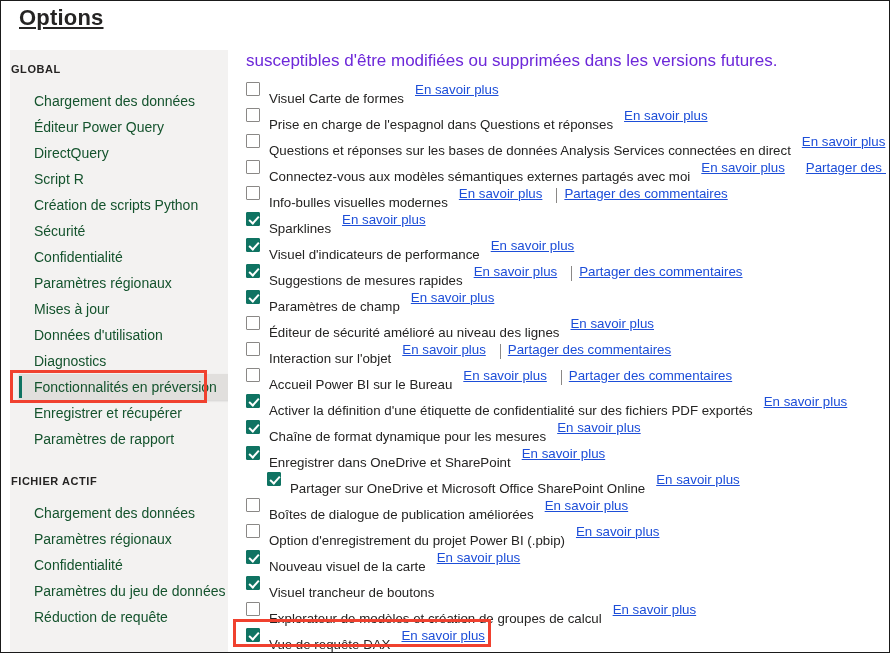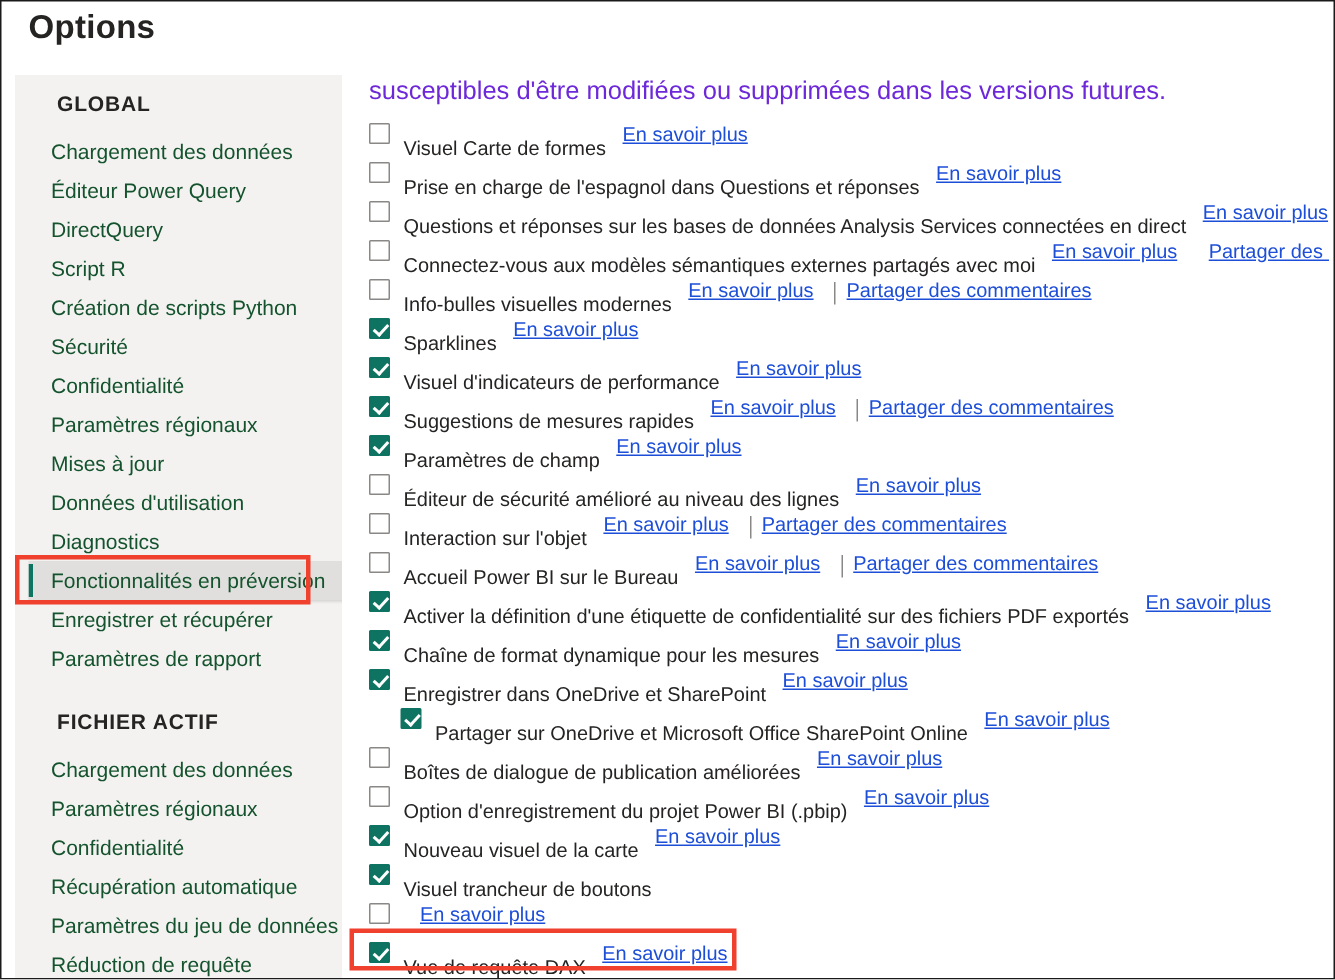--- a/index.html
+++ b/index.html
@@ -19,36 +19,37 @@
   }
 
   
   .page-title {
     position: absolute;
     left: 18px; top: 4px;
     font-size: 22px;
     font-weight: 600;
     color: #252423;
     letter-spacing: .2px;
+    text-decoration: underline;
   }
 
   
   .sidebar {
     position: absolute;
     left: 9px; top: 49px;
     width: 218px; height: 604px;
     background: #f3f2f1;
     overflow: hidden;
   }
   .nav-group-title {
-    font-size: 14px;
+    font-size: 11px;
     font-weight: 700;
     color: #252423;
     letter-spacing: .55px;
-    padding: 0 0 0 28px;
+    padding: 0 0 0 1px;
     height: 22px;
     line-height: 22px;
   }
   .nav-item {
     position: relative;
     height: 26px;
     line-height: 26px;
     padding-left: 24px;
     font-size: 14px;
     color: #14532d;
@@ -184,21 +185,20 @@
         <div class="nav-item"><span>Diagnostics</span></div>
         <div class="nav-item selected"><span class="accent"></span><span>Fonctionnalités en préversion</span></div>
         <div class="nav-item"><span>Enregistrer et récupérer</span></div>
         <div class="nav-item"><span>Paramètres de rapport</span></div>
         <div class="spacer-lg"></div>
         <div class="nav-group-title">FICHIER ACTIF</div>
         <div class="spacer-sm"></div>
         <div class="nav-item"><span>Chargement des données</span></div>
         <div class="nav-item"><span>Paramètres régionaux</span></div>
         <div class="nav-item"><span>Confidentialité</span></div>
-        <div class="nav-item"><span>Récupération automatique</span></div>
         <div class="nav-item"><span>Paramètres du jeu de données p...</span></div>
         <div class="nav-item"><span>Réduction de requête</span></div>
       </div>
   </div>
 
   <div class="hl-sidebar"></div>
 
   <div class="content">
     <div class="intro-text">susceptibles d'être modifiées ou supprimées dans les versions futures.</div>
     <div id="opts-root">
@@ -306,20 +306,21 @@
           <span class="cb checked"></span>
           <span class="opt-label">Nouveau visuel de la carte</span>
           <span class="link">En savoir plus</span>
         </div>
         <div class="opt-row">
           <span class="cb checked"></span>
           <span class="opt-label">Visuel trancheur de boutons</span>
         </div>
         <div class="opt-row">
           <span class="cb"></span>
+          <span class="opt-label">Explorateur de modèles et création de groupes de calcul</span>
           <span class="link">En savoir plus</span>
         </div>
         <div class="opt-row">
           <span class="cb checked"></span>
           <span class="opt-label">Vue de requête DAX</span>
           <span class="link">En savoir plus</span>
         </div>
       </div>
   </div>
 

